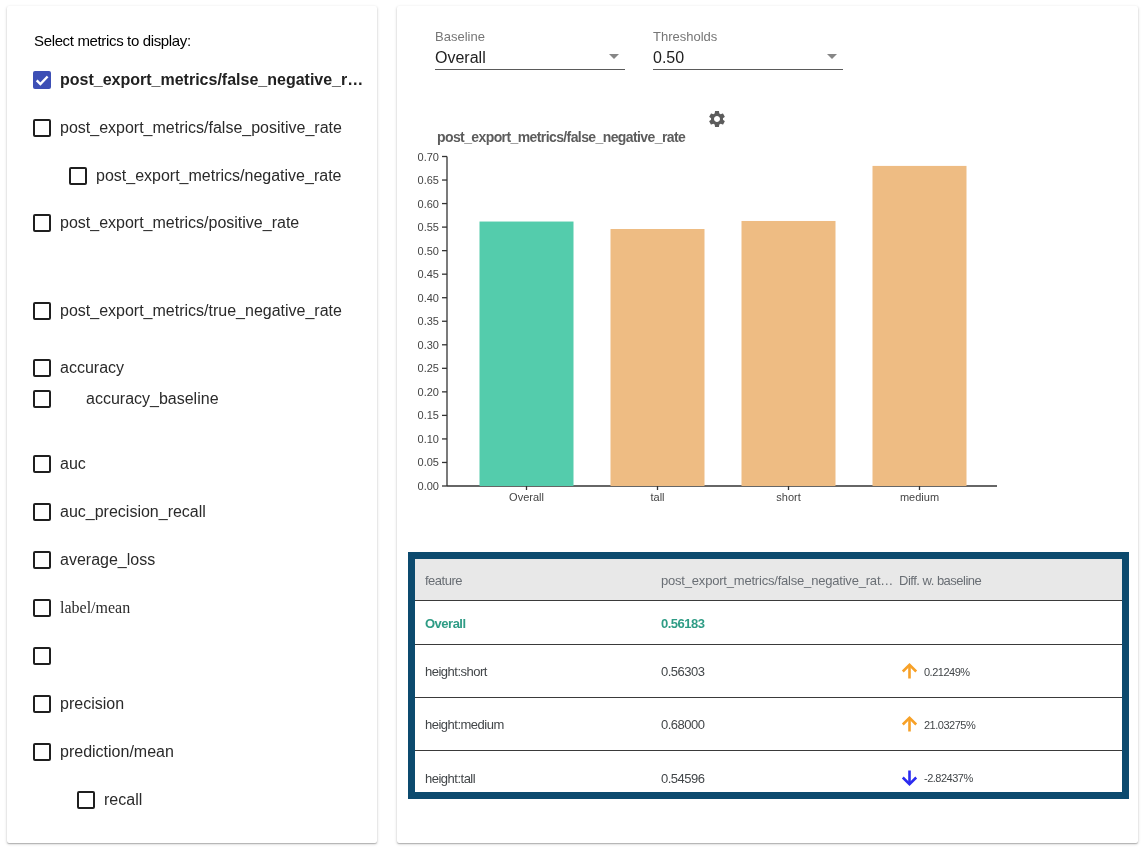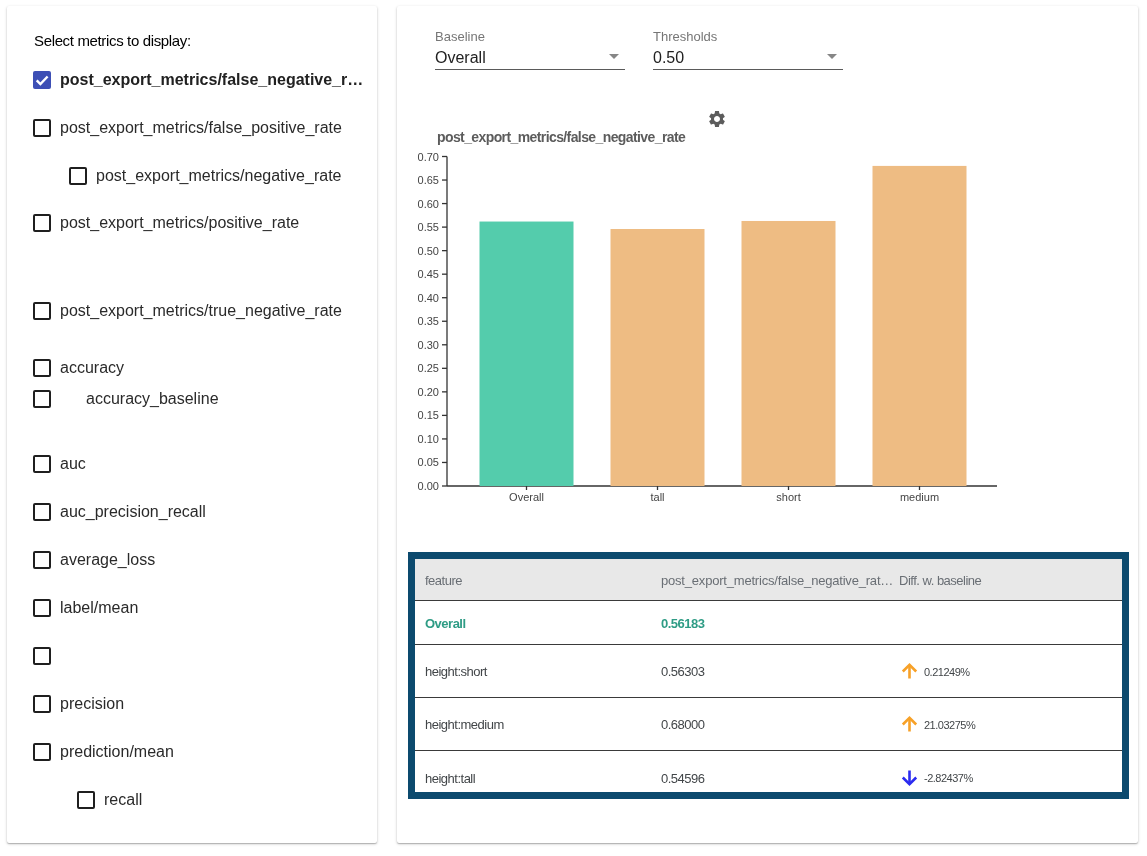--- a/index.html
+++ b/index.html
@@ -76,21 +76,21 @@
       <span class="mlabel">auc</span>
     </div>
     <div class="mrow" style="top: 497px;">
       <span class="cbx"></span>
       <span class="mlabel">auc_precision_recall</span>
     </div>
     <div class="mrow" style="top: 545px;">
       <span class="cbx"></span>
       <span class="mlabel">average_loss</span>
     </div>
-    <div class="mrow" style="top: 593px;">
+    <div class="mrow" style="top: 593px; font-family: Liberation Serif, serif;">
       <span class="cbx"></span>
       <span class="mlabel">label/mean</span>
     </div>
     <div class="mrow" style="top: 641px;">
       <span class="cbx"></span>
     </div>
     <div class="mrow" style="top: 689px;">
       <span class="cbx"></span>
       <span class="mlabel">precision</span>
     </div>

